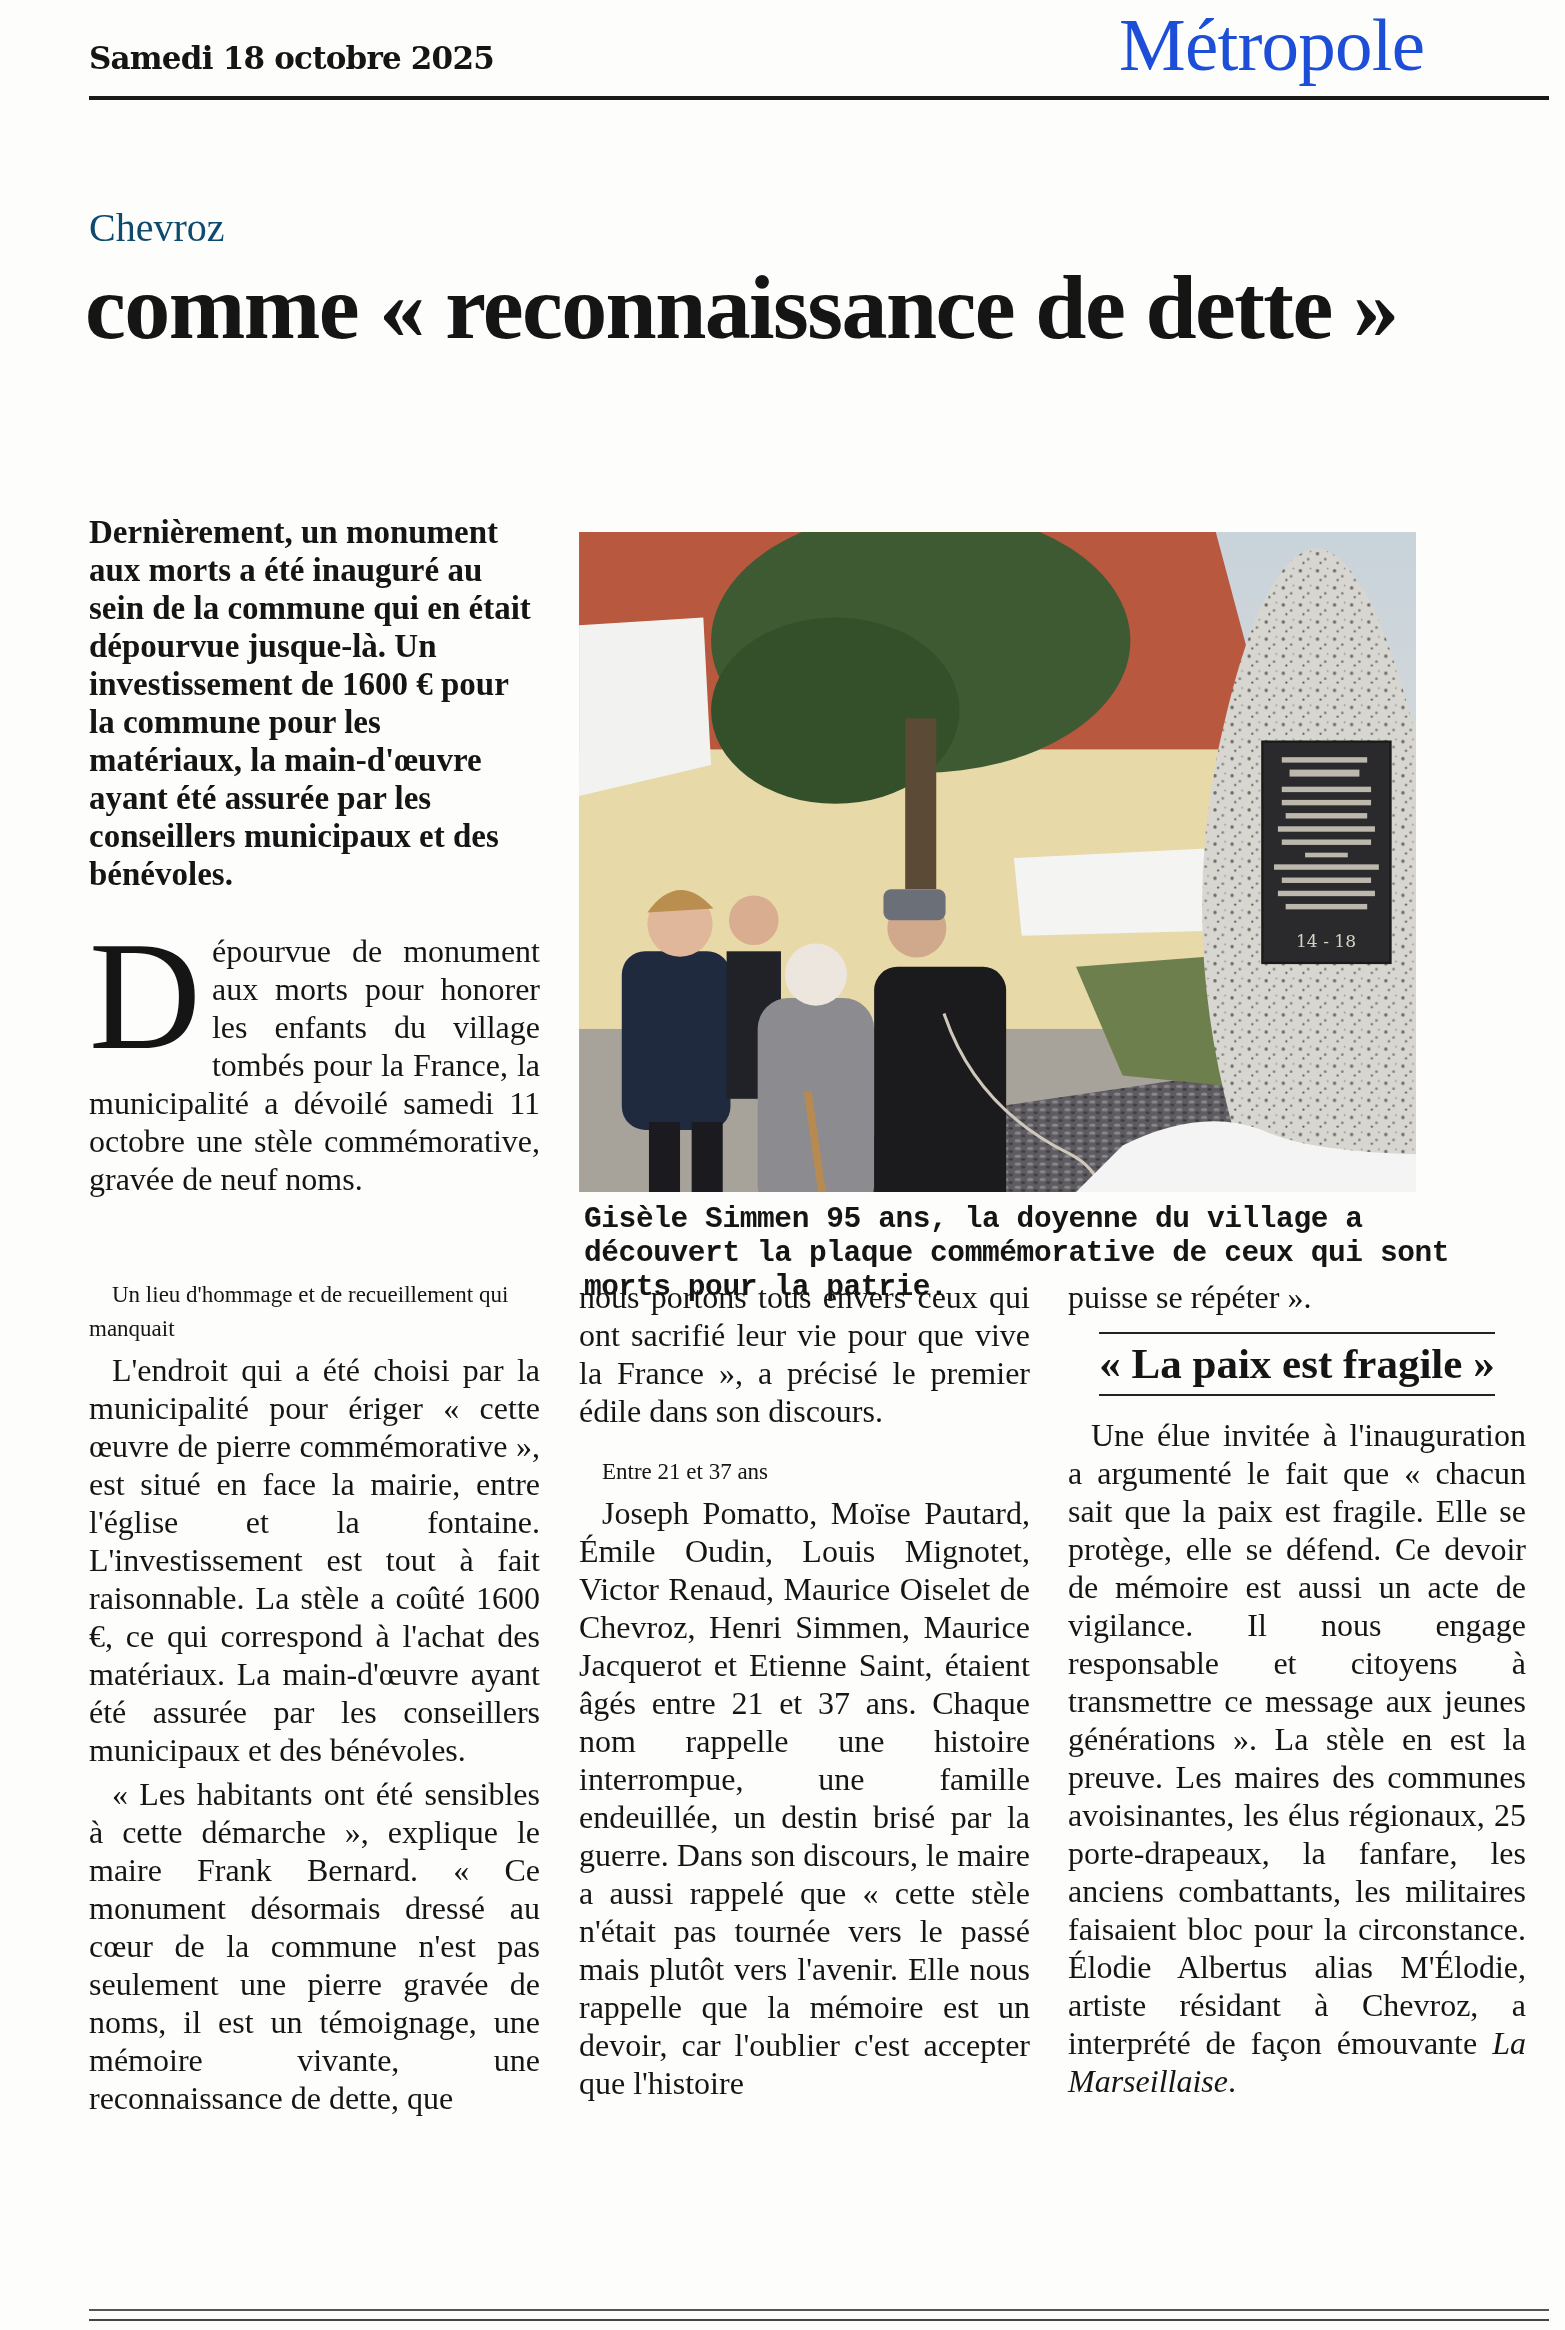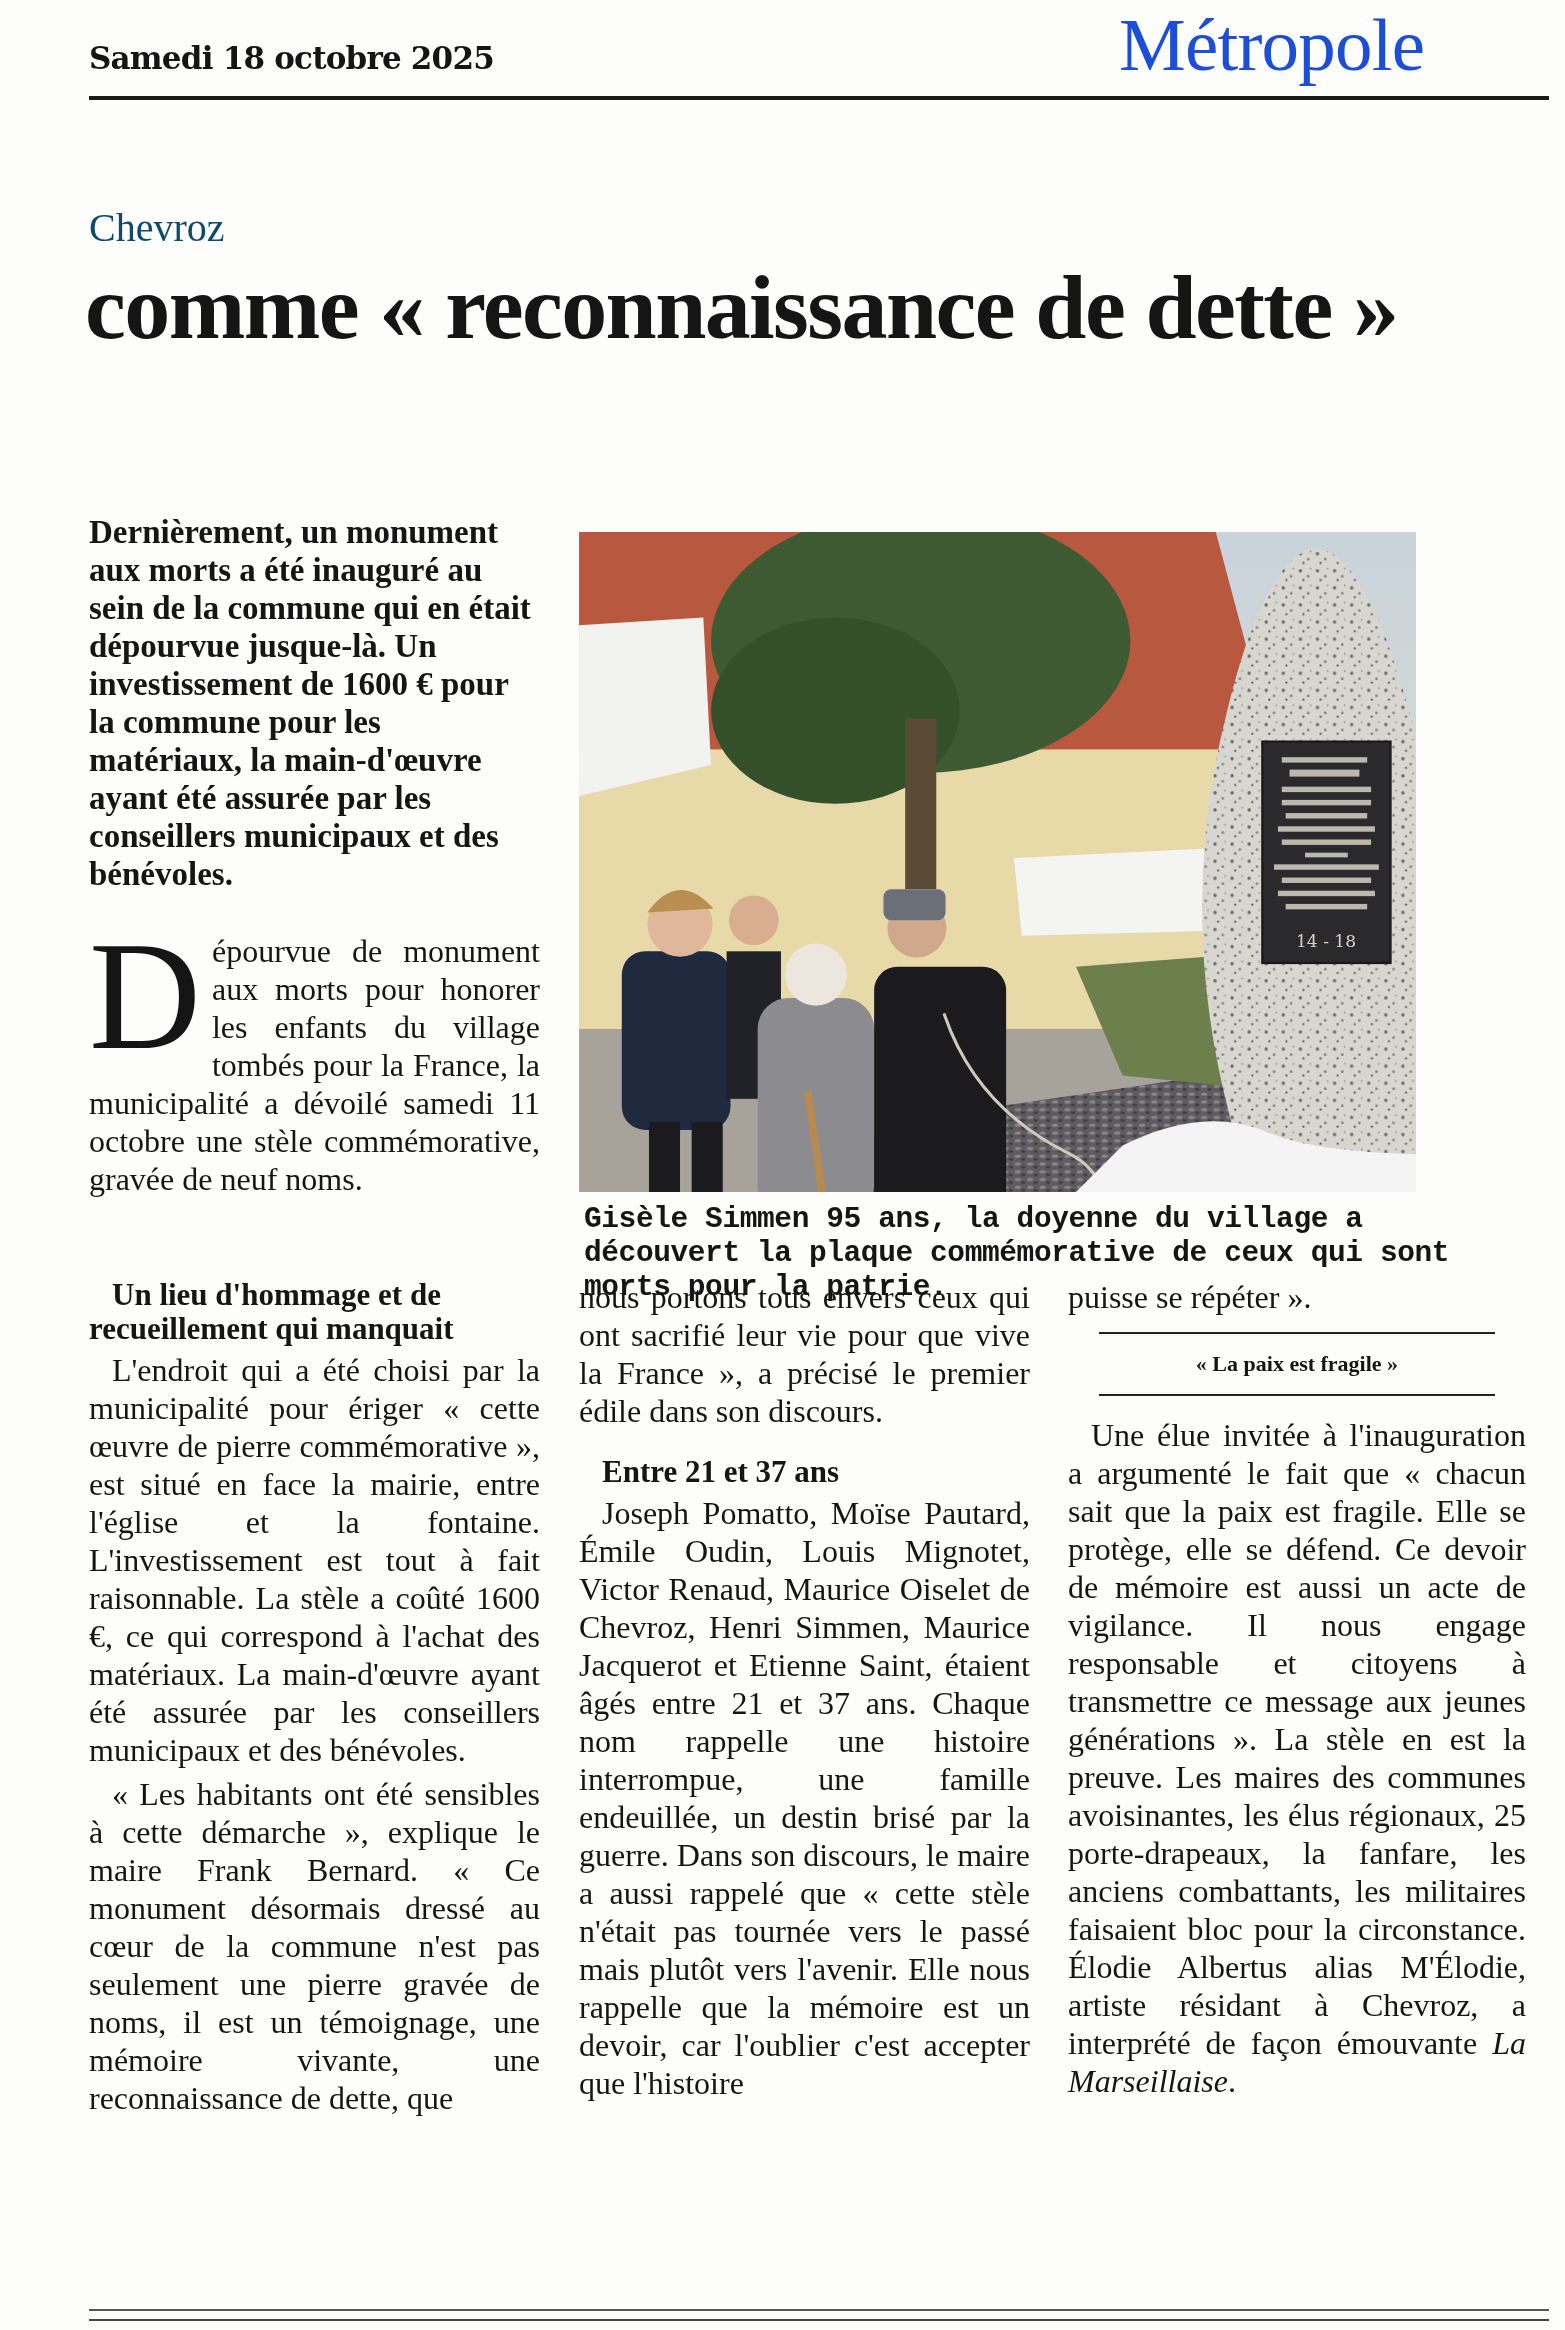--- a/index.html
+++ b/index.html
@@ -16,24 +16,24 @@
   .headline div { white-space:nowrap; }
   .intro { left:89px; top:513px; width:451px; font-size:33px; line-height:38px; font-weight:bold; font-family:"Liberation Serif", serif; }
   .dropcap-para { left:89px; top:932px; width:451px; font-size:32px; line-height:38px; font-family:"Liberation Serif", serif; text-align:justify; }
   .dropcap { float:left; font-size:155px; line-height:117px; margin:6.2px 11px 0 0; font-family:"Liberation Serif", serif; }
   .photo { left:579px; top:532px; width:837px; height:660px; overflow:hidden; background:#ec4899; }
   .caption { left:584px; top:1202px; width:948px; font-size:29.5px; line-height:34px; font-weight:bold; font-family:Liberation Mono, monospace; letter-spacing:-0.4px; }
   .col { top:1278px; font-size:32px; line-height:38px; font-family:"Liberation Serif", serif; text-align:justify; }
   .col1 { left:89px; width:451px; }
   .col2 { left:579px; width:451px; }
   .col3 { left:1068px; width:458px; }
-  .subhead { font-weight:bold; font-size:31px; line-height:34px; text-align:left; margin:0 0 4.7px 0; }
+  .subhead { font-weight:normal; font-size:23px; line-height:34px; text-align:left; margin:0 0 4.7px 0; }
   .col p { margin:0; text-indent:23px; }
   .col p.noindent { text-indent:0; }
-  .boxed-head { border-top:2.3px solid #222; border-bottom:2.3px solid #222; text-align:center; font-weight:bold; font-size:22px; padding:11px 0; margin:15.5px 31px 20px 31px; }
+  .boxed-head { border-top:2.3px solid #222; border-bottom:2.3px solid #222; text-align:center; font-weight:bold; font-size:43px; padding:11px 0; margin:15.5px 31px 20px 31px; }
   .footer-rule1 { left:89px; top:2309px; width:1460px; height:2.3px; background:#555; }
   .footer-rule2 { left:89px; top:2319px; width:1460px; height:2.3px; background:#444; }
   .it { font-style:italic; }
 </style>
 </head>
 <body>
 
 <div class="abs header-date">Samedi 18 octobre 2025</div>
 <div class="abs header-section">Métropole</div>
 <div class="abs header-rule"></div>

